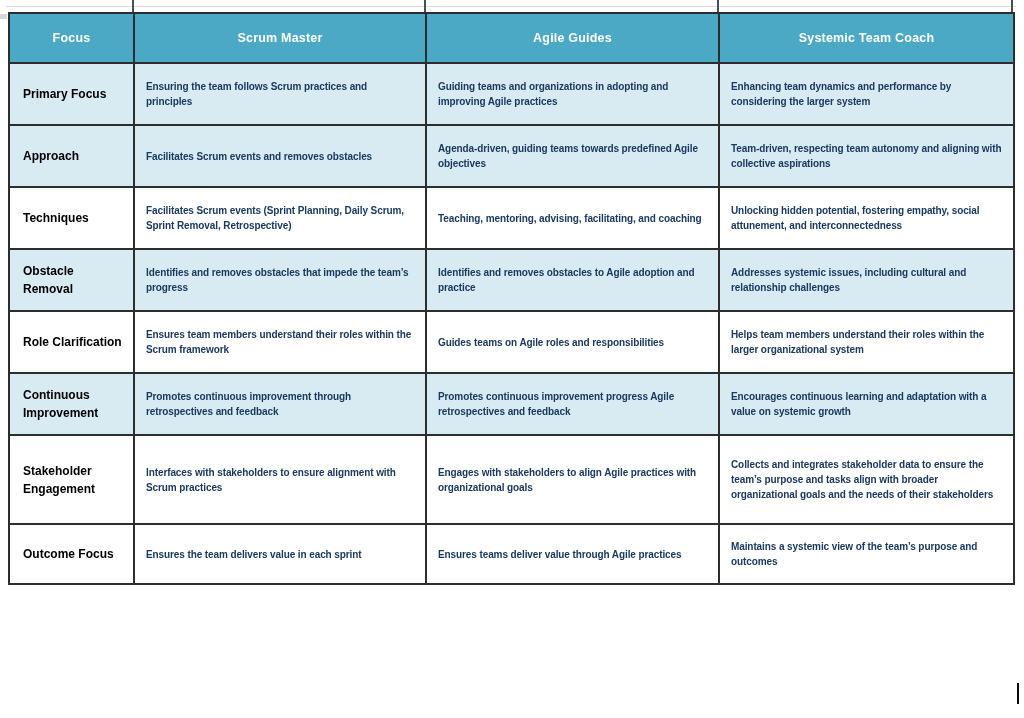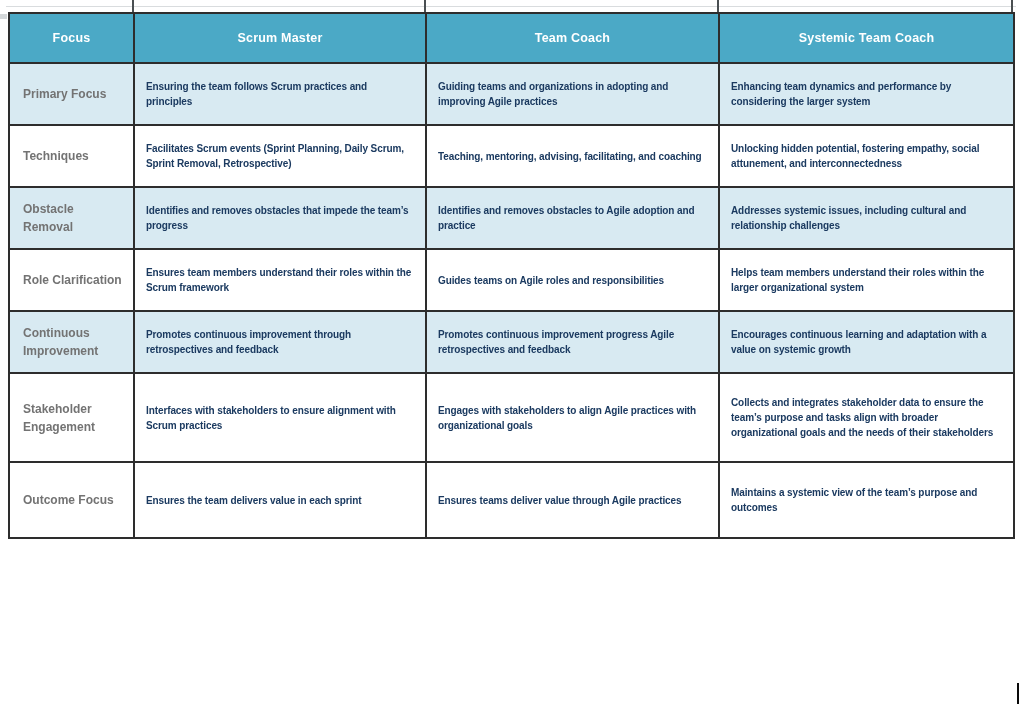--- a/index.html
+++ b/index.html
@@ -68,35 +68,35 @@
   table.compare th {
     background: #4BA9C6;
     color: #ffffff;
     font-size: 12.5px;
     font-weight: bold;
     text-align: center;
     letter-spacing: 0.2px;
   }
   tbody tr { height: 62px; }
   tbody tr.tall { height: 89px; }
-  tbody tr:last-child { height: 76px; }
+  tbody tr:last-child { height: 60px; }
   tbody tr.shaded td { background: #D8EAF2; }
   tbody tr.plain  td { background: #ffffff; }
 
   table.compare td {
     color: #1B3A60;
     font-size: 10px;
     font-weight: bold;
     line-height: 1.5;
     letter-spacing: -0.1px;
     text-align: left;
     padding: 6px 9px 6px 11px;
   }
   table.compare td.label-cell {
-    color: #737373;
+    color: #000000;
     font-size: 12px;
     padding-left: 13px;
     letter-spacing: 0;
   }
   .text-cursor {
     position: absolute;
     left: 1017px;
     top: 683px;
     width: 2px;
     height: 21px;
@@ -119,30 +119,36 @@
     <colgroup>
       <col class="c1">
         <col class="c2">
         <col class="c3">
         <col class="c4">
     </colgroup>
     <thead>
       <tr>
         <th>Focus</th>
         <th>Scrum Master</th>
-        <th>Team Coach</th>
+        <th>Agile Guides</th>
         <th>Systemic Team Coach</th>
       </tr>
     </thead>
     <tbody>
         <tr class="shaded">
           <td class="label-cell">Primary Focus</td>
           <td>Ensuring the team follows Scrum practices and principles</td>
           <td>Guiding teams and organizations in adopting and improving Agile practices</td>
           <td>Enhancing team dynamics and performance by considering the larger system</td>
+        </tr>
+        <tr class="shaded">
+          <td class="label-cell">Approach</td>
+          <td>Facilitates Scrum events and removes obstacles</td>
+          <td>Agenda-driven, guiding teams towards predefined Agile objectives</td>
+          <td>Team-driven, respecting team autonomy and aligning with collective aspirations</td>
         </tr>
         <tr class="plain">
           <td class="label-cell">Techniques</td>
           <td>Facilitates Scrum events (Sprint Planning, Daily Scrum, Sprint Removal, Retrospective)</td>
           <td>Teaching, mentoring, advising, facilitating, and coaching</td>
           <td>Unlocking hidden potential, fostering empathy, social attunement, and interconnectedness</td>
         </tr>
         <tr class="shaded">
           <td class="label-cell">Obstacle Removal</td>
           <td>Identifies and removes obstacles that impede the team’s progress</td>

